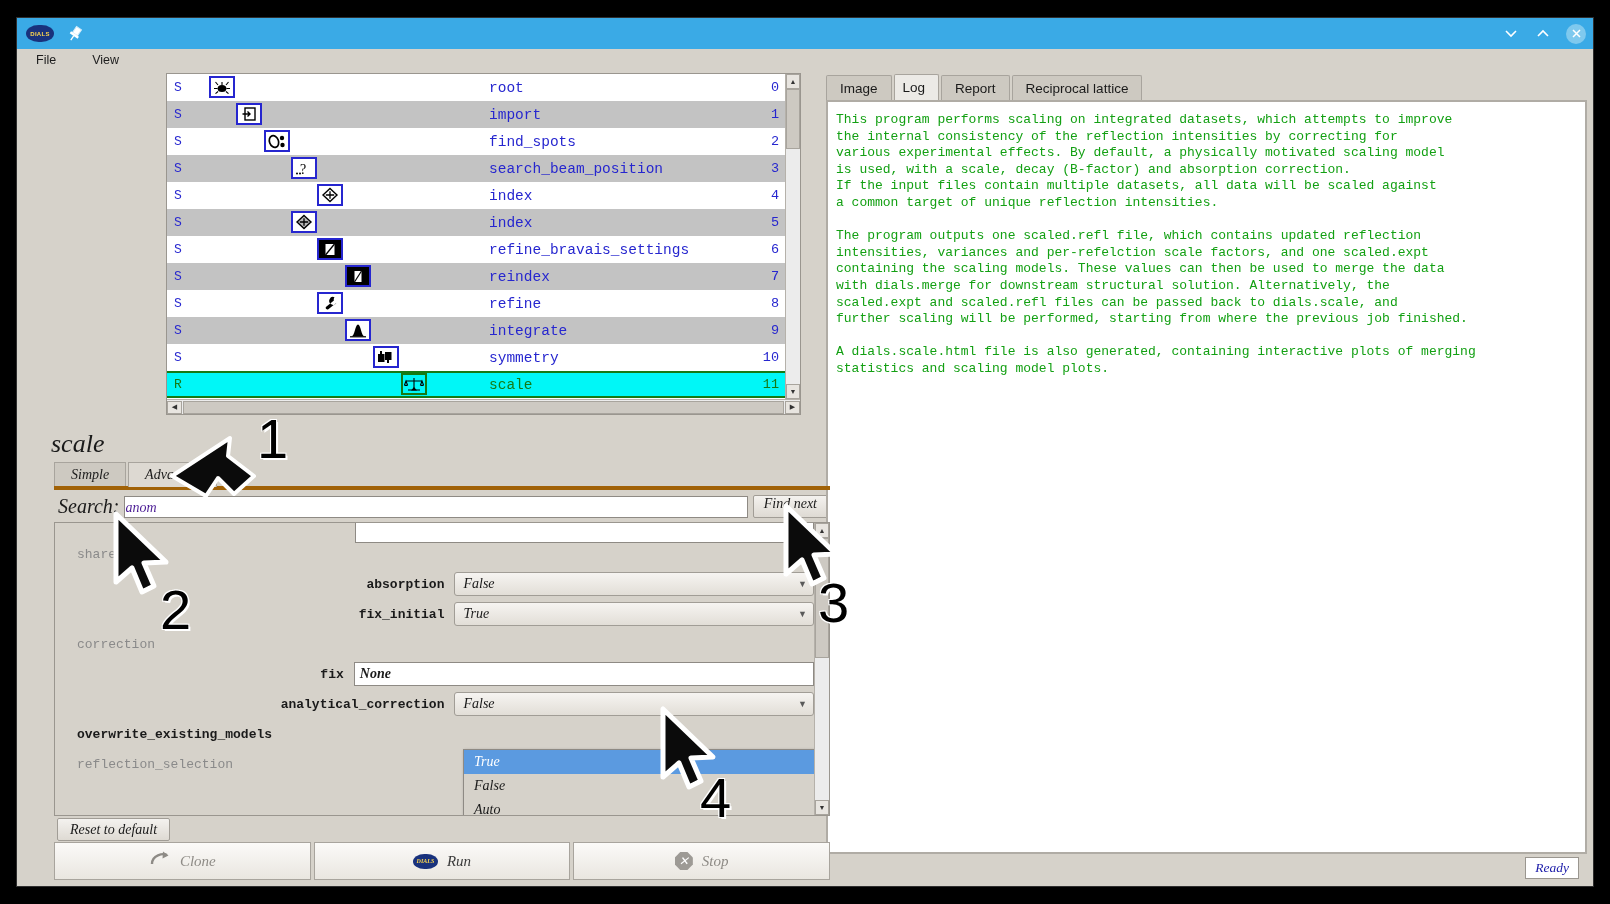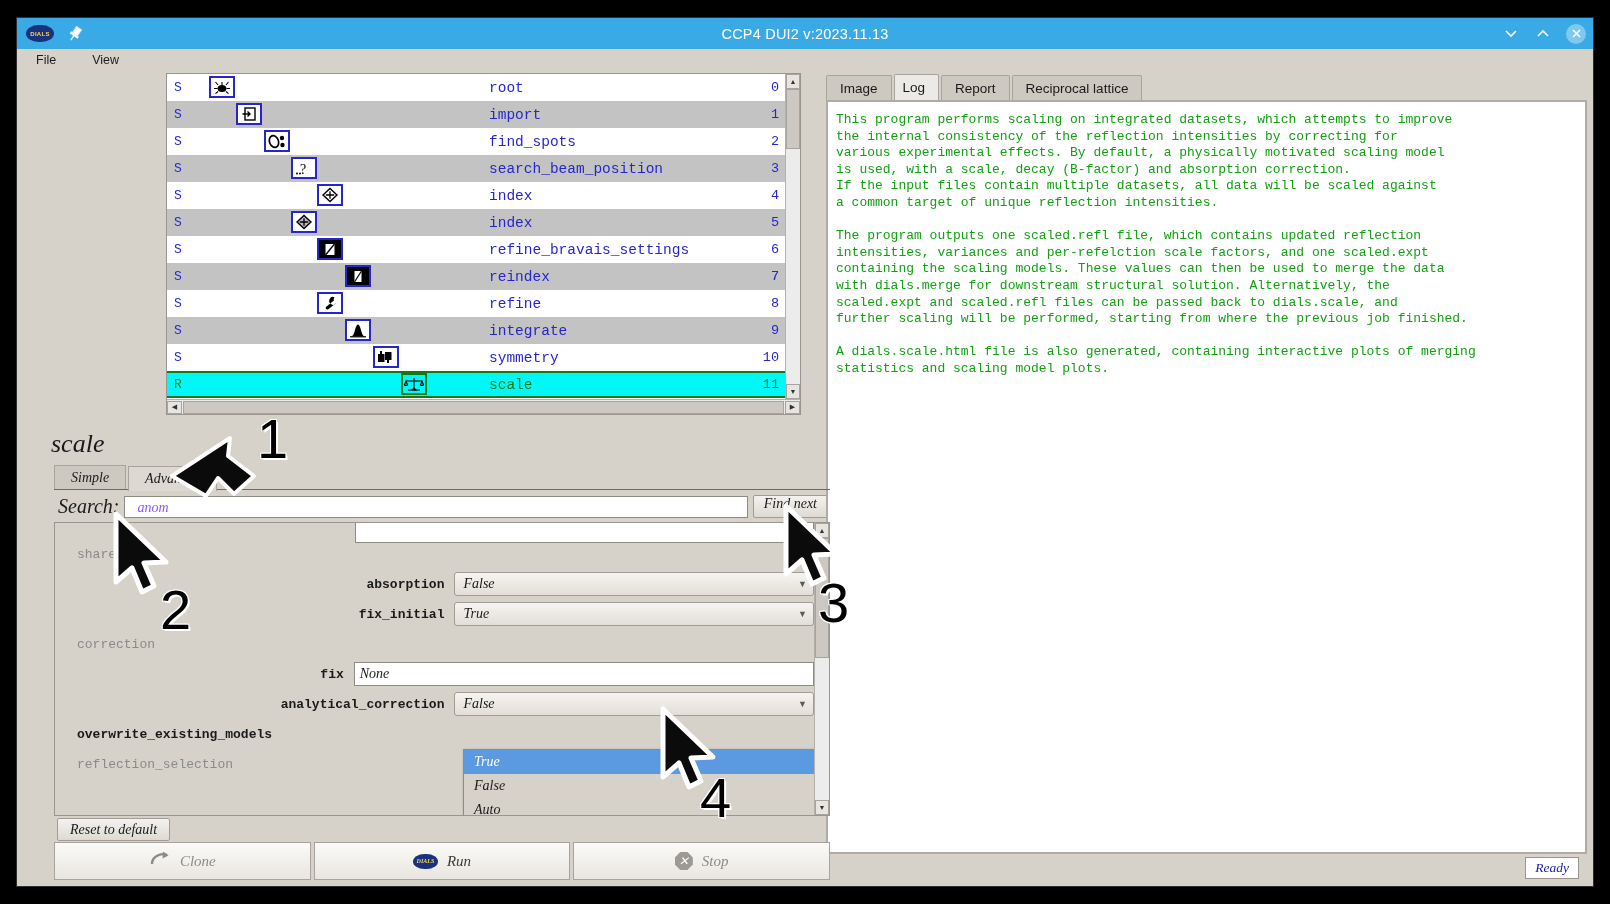--- a/index.html
+++ b/index.html
@@ -227,23 +227,23 @@
 
   
   #param-panel {
     margin-left: 33px;
     width: 776px;
     flex: 1 1 auto;
     display: flex; flex-direction: column;
     min-height: 0;
   }
   #tabs-row {
-    display: flex; align-items: center;
+    display: flex; align-items: flex-end;
     height: 25px;
-    border-bottom: 1px solid #a16207;
+    border-bottom: 4px solid #a16207;
     position: relative;
   }
   .ptab {
     font-family: "Liberation Serif", serif;
     font-style: italic;
     font-size: 14px;
     padding: 4px 16px 3px 16px;
     background: #cdc9c1;
     border: 1px solid #a8a49d;
     border-bottom: none;
@@ -267,22 +267,22 @@
     font-style: italic; font-size: 20px; color:#1a1a1a;
   }
   #search-input {
     flex: 1 1 auto;
     height: 22px;
     background: #ffffff;
     border: 1px solid #8e8a84;
     font-family: "Liberation Serif", serif;
     font-style: italic;
     font-size: 14px;
-    padding: 0 12px;
-    color: #8b5cf6;
+    padding: 0 0;
+    color: #4c1d95;
     line-height: 21px;
   }
   #find-next {
     height: 23px;
     padding: 0 10px;
     background: linear-gradient(#f4f2ef,#dedad3);
     border: 1px solid #a19d96;
     border-radius: 2px;
     font-family: "Liberation Serif", serif;
     font-style: italic; font-size: 14px;
@@ -354,20 +354,21 @@
     width: 623px;
     height: 24px;
     background: #ffffff;
     border: 1px solid #8e8a84;
     display: flex; align-items: center;
     padding: 0 5px;
     font-family: "Liberation Serif", serif;
     font-style: italic;
     font-size: 14px;
     color: #1a1a1a;
+    font-weight: bold;
   }
   .fblank {
     width: 623px; height: 22px;
     background: #ffffff;
     border: 1px solid #8e8a84;
   }
   
   #dropdown {
     position: absolute;
     left: 408px;
@@ -540,21 +541,20 @@
       </div>
       <div class="tb-pin">
         <svg width="18" height="18" viewBox="0 0 18 18">
           <g transform="rotate(35 9 9)">
             <rect x="6" y="2" width="6" height="7" fill="#ffffff" stroke="#cfe9f8"></rect>
             <rect x="4.2" y="9" width="9.6" height="2.4" fill="#ffffff"></rect>
             <rect x="8.4" y="11.4" width="1.3" height="5" fill="#ffffff"></rect>
           </g>
         </svg>
       </div>
-      <div class="title">CCP4 DUI2 v:2023.11.13</div>
       <div class="tb-right">
         <div class="tb-btn">
           <svg width="14" height="10" viewBox="0 0 14 10">
               <path d="M2 2 L7 7 L12 2" fill="none" stroke="#ffffff" stroke-width="1.6"></path>
             </svg>
         </div>
         <div class="tb-btn">
           <svg width="14" height="10" viewBox="0 0 14 10">
               <path d="M2 7 L7 2 L12 7" fill="none" stroke="#ffffff" stroke-width="1.6"></path>
             </svg>

